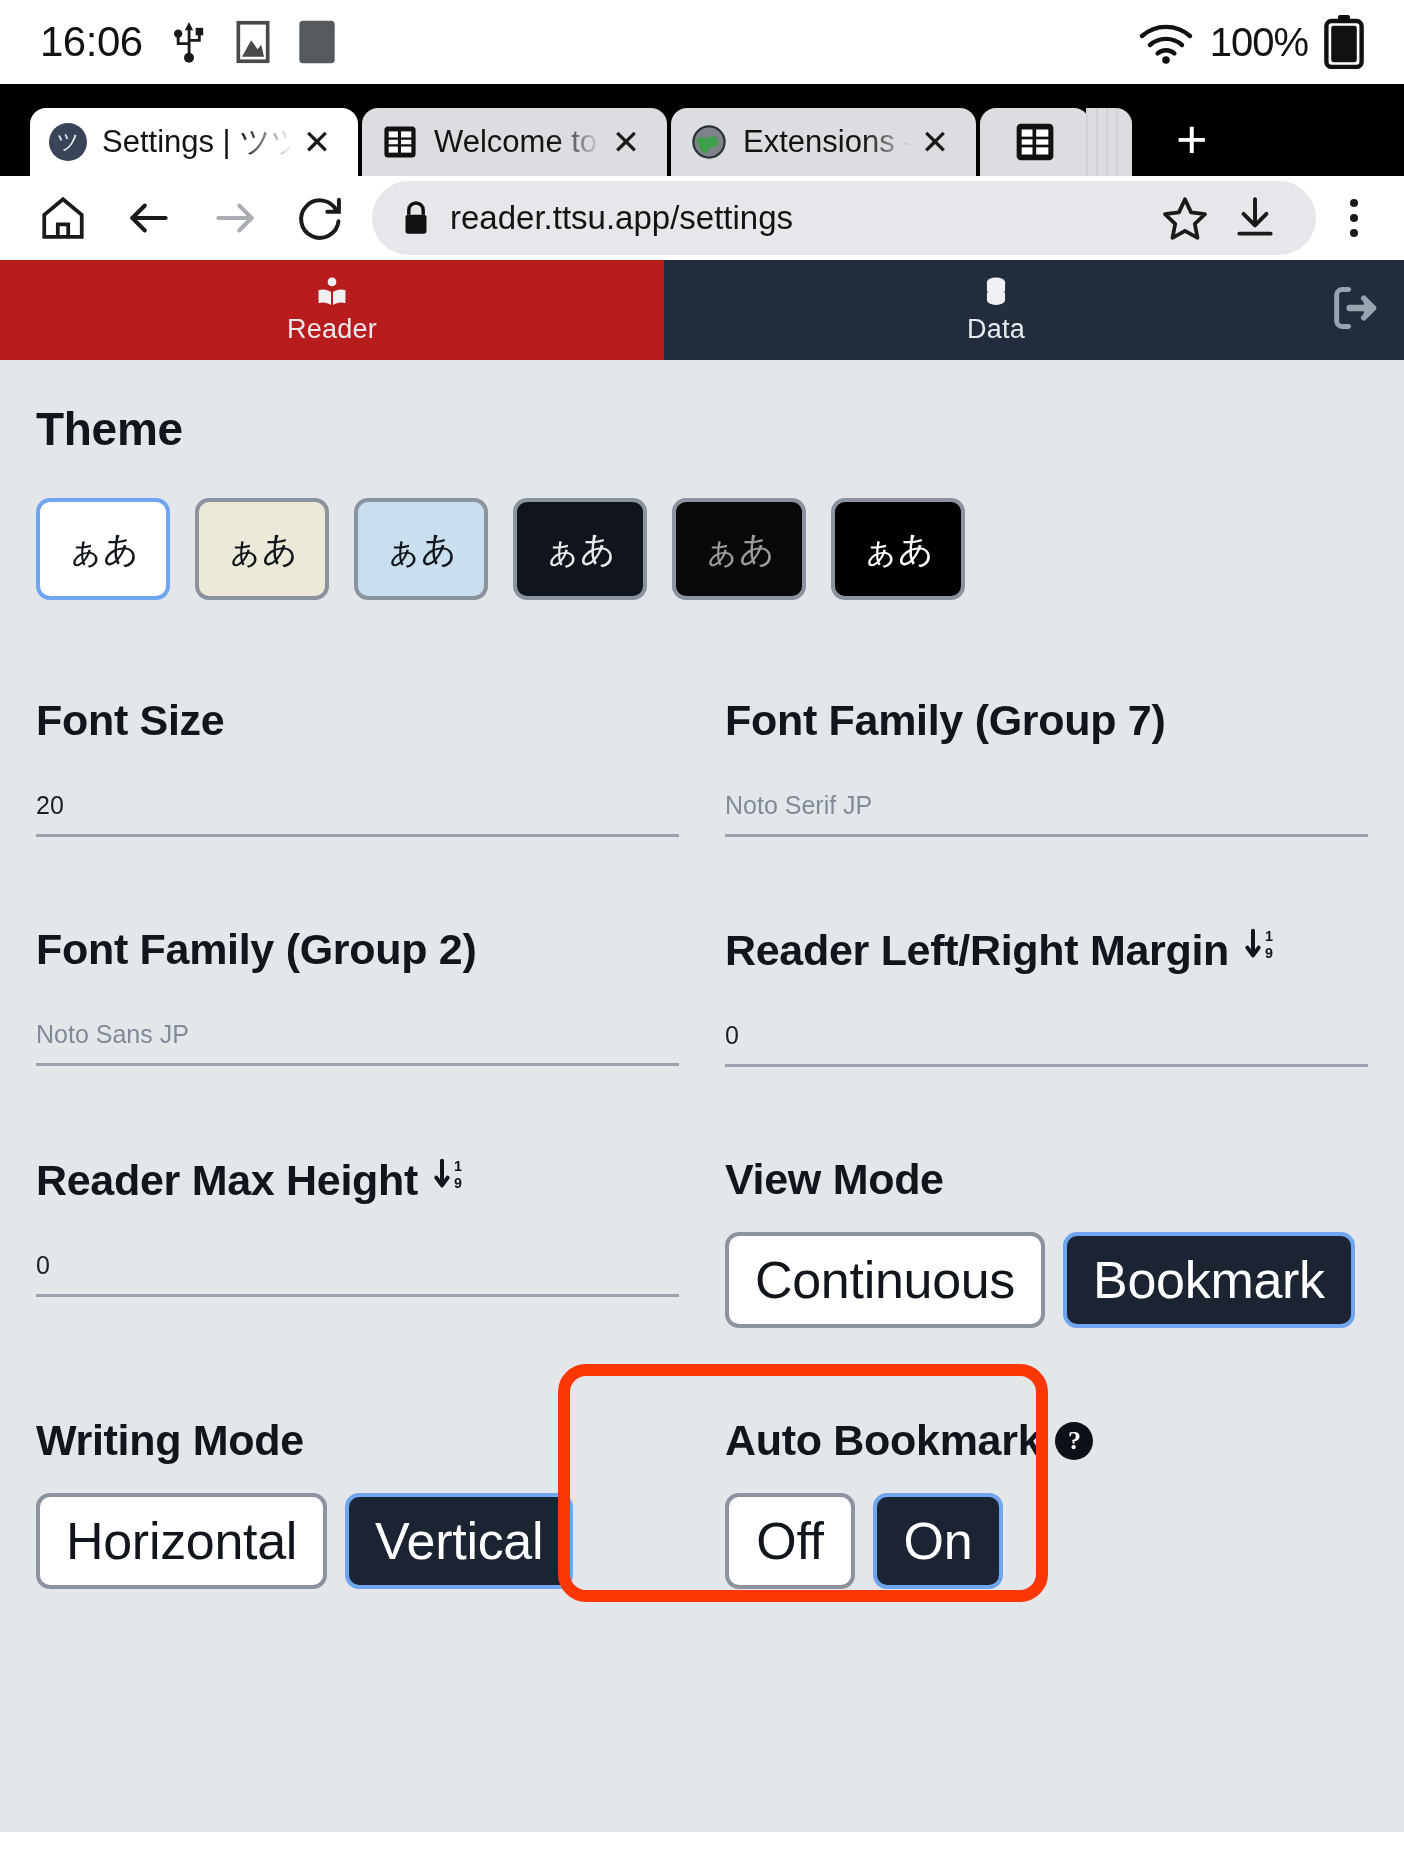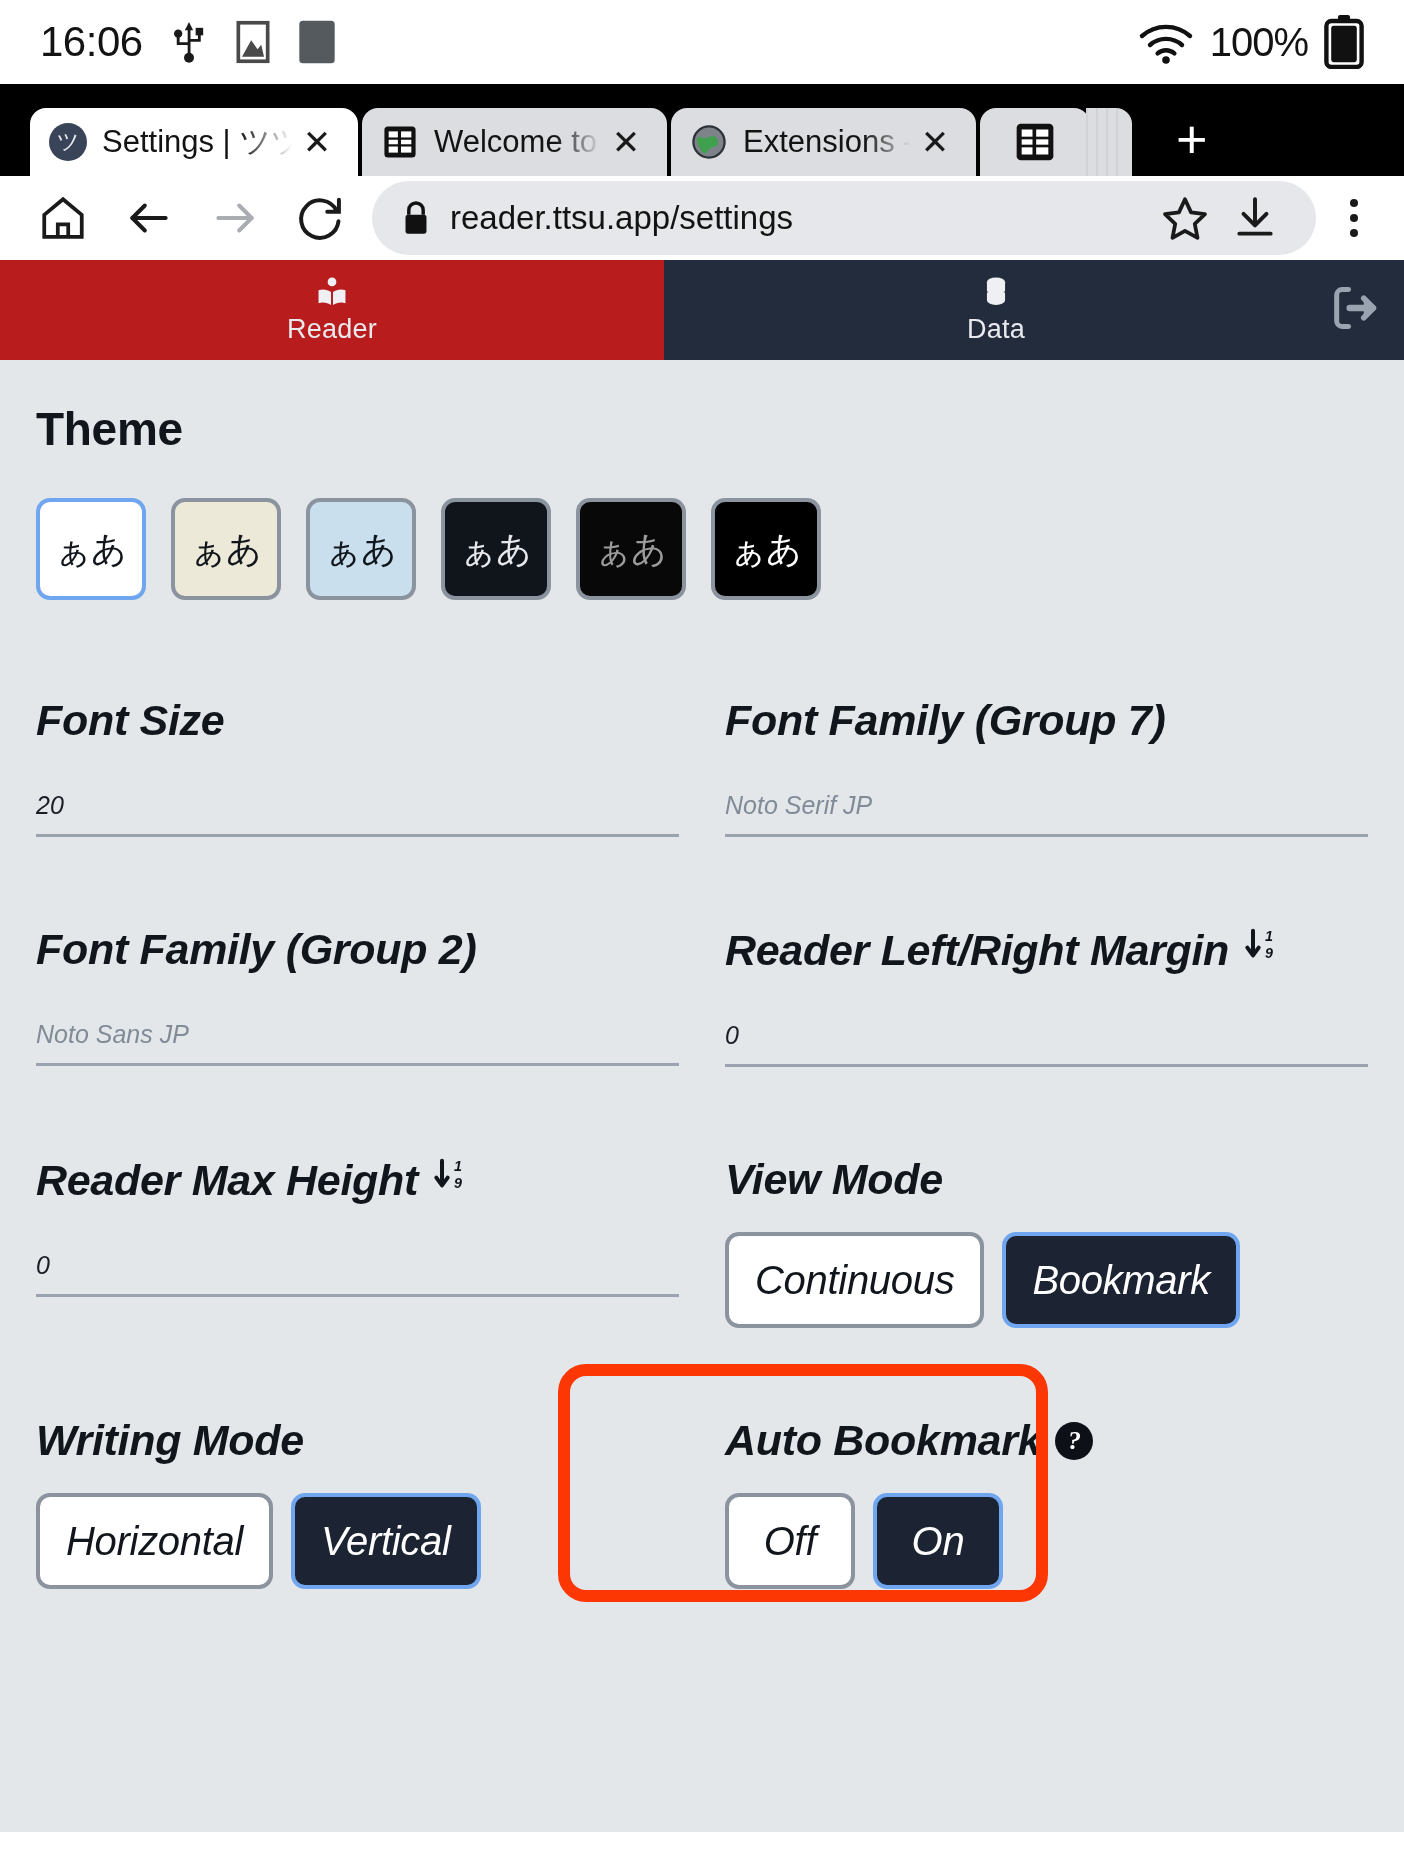--- a/index.html
+++ b/index.html
@@ -155,34 +155,33 @@
     padding: 42px 36px 0 36px;
     position: relative;
   }
   .sec-title {
     font-size: 46px; font-weight: 700; color: #11161c;
     letter-spacing: -0.3px;
   }
 
   .theme-row { display: flex; gap: 25px; margin-top: 42px; }
   .swatch {
-    width: 110px; height: 102px;
+    width: 134px; height: 102px;
     border-radius: 14px;
     border: 4px solid #8b939e;
     display: flex; align-items: center; justify-content: center;
     font-size: 35px;
     font-family: "DejaVu Sans", sans-serif;
   }
   .swatch.selected { border-color: #70a6ef; }
 
   .grid {
     display: grid;
     grid-template-columns: 1fr 1fr;
     column-gap: 46px;
-    font-style: italic;
   }
   .field { padding-top: 0; }
   .field-label {
     font-size: 43px; font-weight: 700; color: #11161c;
     letter-spacing: -0.3px;
     display: flex; align-items: center; gap: 14px;
     white-space: nowrap;
   }
   .field-input {
     margin-top: 46px;
@@ -191,21 +190,21 @@
   }
   .field-value { font-size: 25px; color: #1a1f27; }
   .field-value.placeholder { color: #818b98; }
 
   .btn-row { display: flex; gap: 18px; margin-top: 28px; }
   .seg-btn {
     min-width: 130px; height: 96px;
     border-radius: 14px;
     display: flex; align-items: center; justify-content: center;
     padding: 0 26px;
-    font-size: 40px;
+    font-size: 52px;
     border: 4px solid #8b939e;
     background: #ffffff; color: #11161c;
     letter-spacing: -0.3px;
   }
   .seg-btn.on {
     background: #1c2433; color: #ffffff;
     border-color: #70a6ef;
   }
 
   .help-badge {

